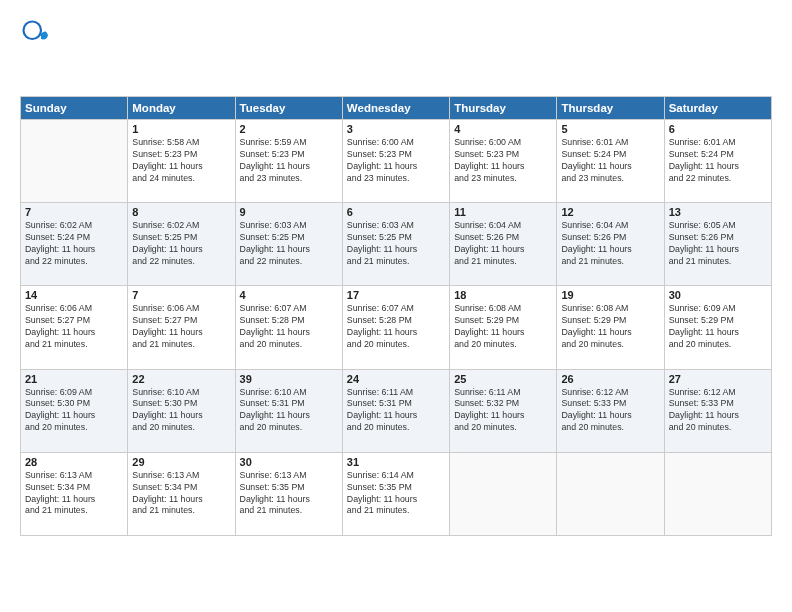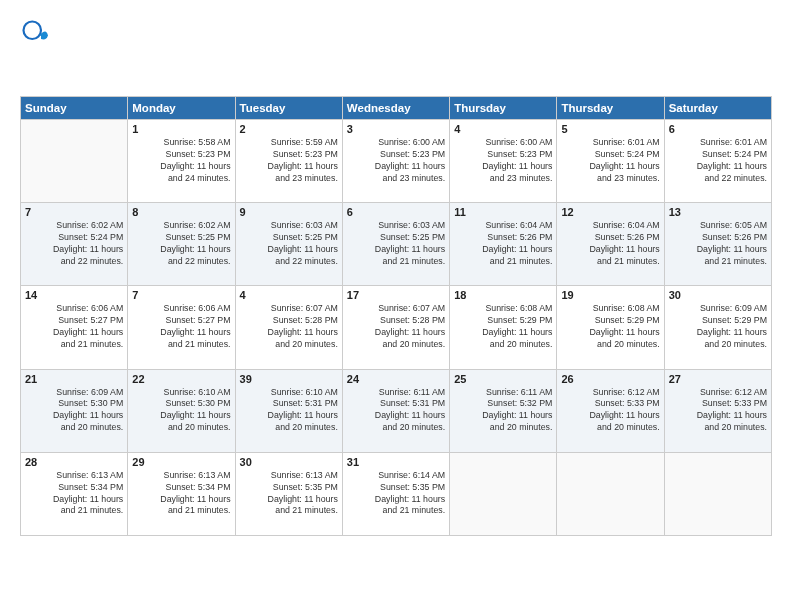--- a/index.html
+++ b/index.html
@@ -84,21 +84,20 @@
       font-size: 11px;
       font-weight: bold;
       color: #222;
       display: block;
       margin-bottom: 2px;
     }
     .day-info {
       font-size: 8.8px;
       color: #333;
       line-height: 1.35;
-      text-align: right;
     }
     .row-shade td {
       background: #f0f4f8;
     }
   </style>
 </head>
 <body>
 
 <div class="page">
   <div class="header">

